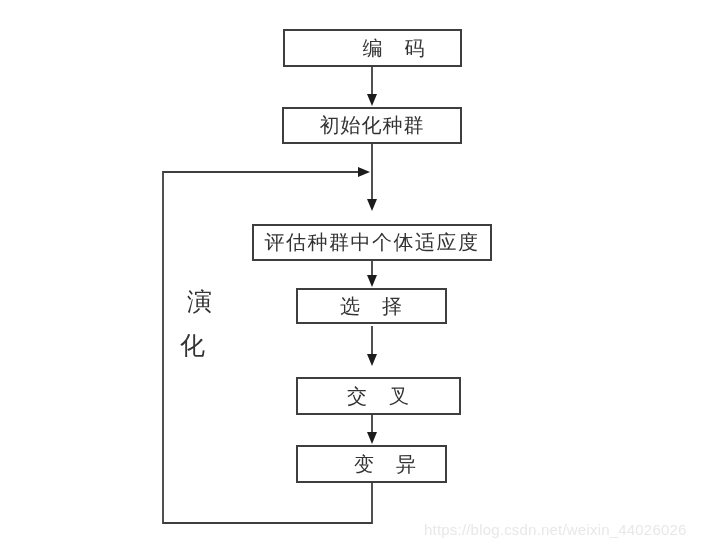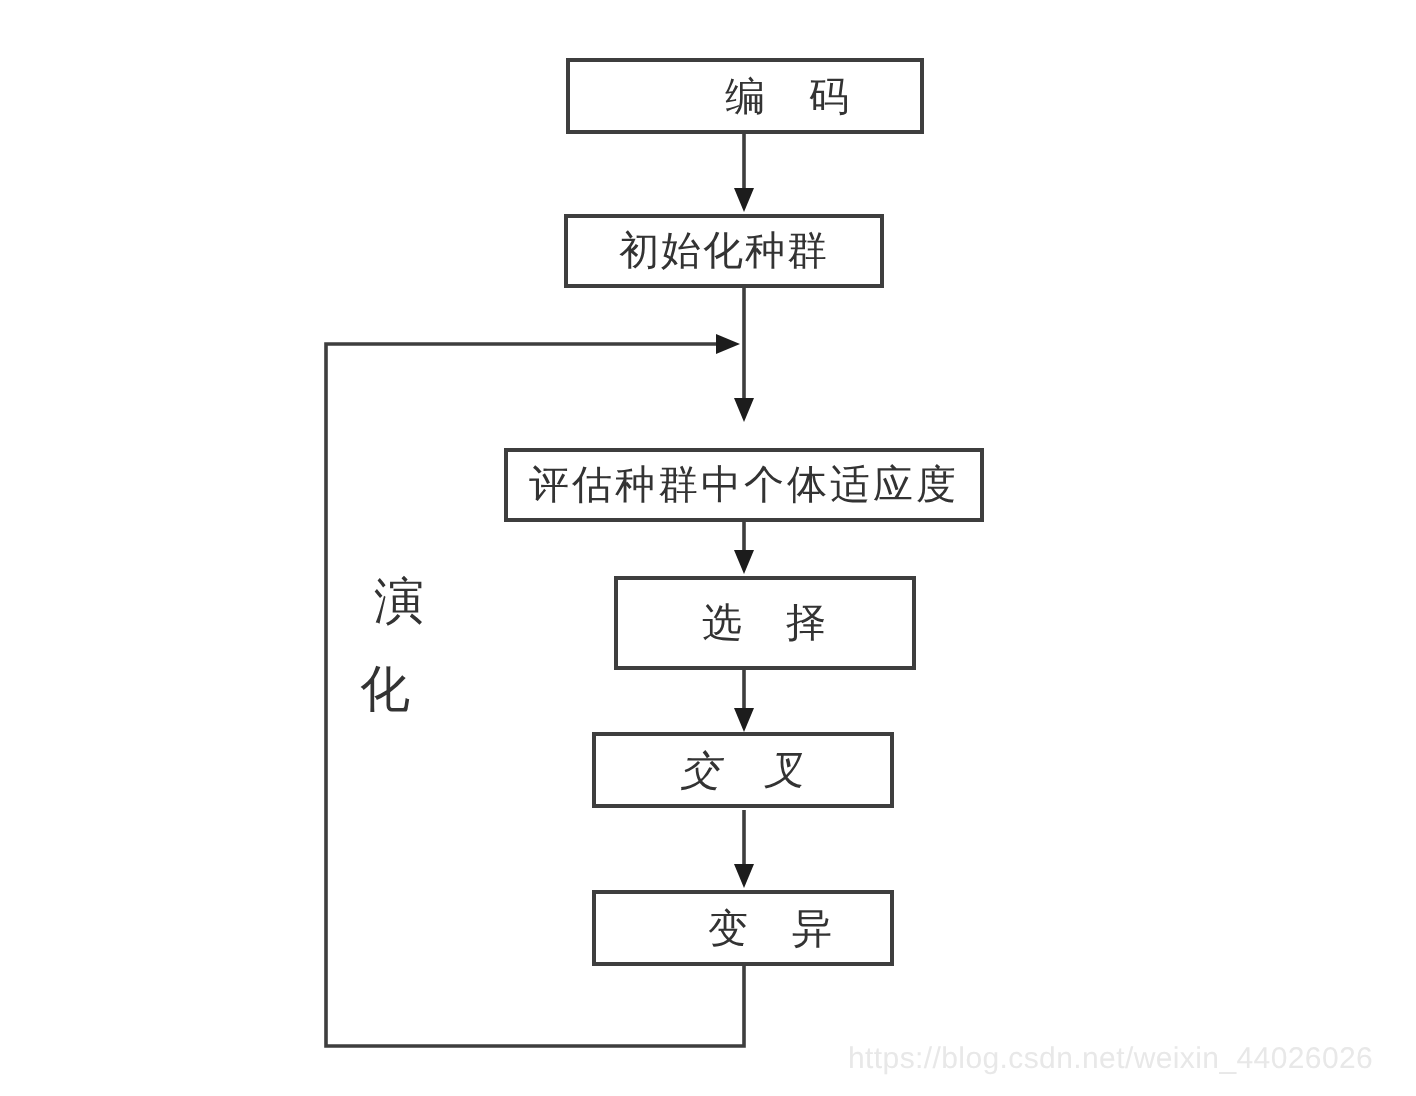--- a/index.html
+++ b/index.html
@@ -23,24 +23,24 @@
     background: #ffffff;
     display: flex;
     align-items: center;
     justify-content: center;
     font-size: 20px;
     letter-spacing: 1px;
     color: #333333;
     white-space: nowrap;
   }
   .node-encode    { left: 283px; top: 29px;  width: 179px; height: 38px; padding-left: 43px; }
-  .node-init      { left: 282px; top: 107px; width: 160px; height: 37px; text-align: right; }
+  .node-init      { left: 282px; top: 107px; width: 180px; height: 37px; text-align: right; }
   .node-evaluate  { left: 252px; top: 224px; width: 240px; height: 37px; font-size: 20px; letter-spacing: 1.5px; }
-  .node-select    { left: 296px; top: 288px; width: 151px; height: 47px; margin-left: 11px; }
-  .node-crossover { left: 296px; top: 366px; width: 151px; height: 38px; font-style: italic; }
+  .node-select    { left: 296px; top: 288px; width: 151px; height: 36px; }
+  .node-crossover { left: 296px; top: 377px; width: 165px; height: 38px; }
   .node-mutate    { left: 296px; top: 445px; width: 151px; height: 38px; padding-left: 28px; }
   .loop-char {
     position: absolute;
     font-size: 25px;
     color: #333333;
     line-height: 1;
   }
   .loop-char-1 { left: 187px; top: 289px; }
   .loop-char-2 { left: 180px; top: 333px; }
   .watermark {

